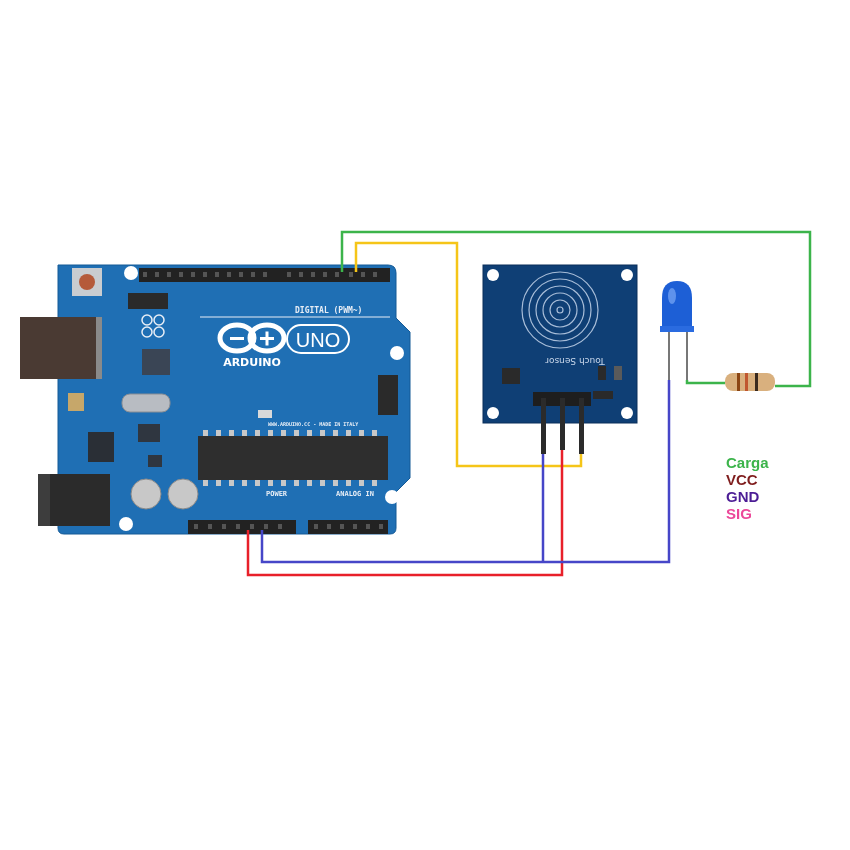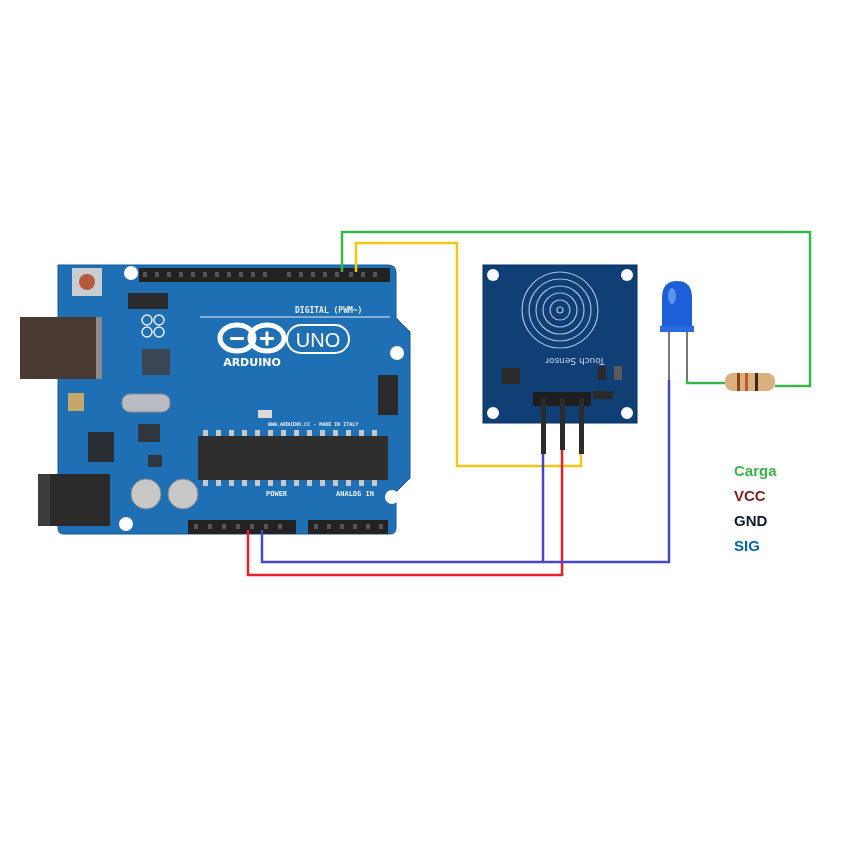--- a/index.html
+++ b/index.html
@@ -1,19 +1,19 @@
 <!DOCTYPE html>
 <html><head>
   <meta charset="utf-8">
   <style>
     html,body{margin:0;padding:0;background:#ffffff;}
     body{width:850px;height:850px;position:relative;overflow:hidden;font-family:"Liberation Sans",sans-serif;}
     svg.diagram{position:absolute;left:0;top:0;}
     .legend{position:absolute;left:726px;top:454px;font-family:"Liberation Sans",sans-serif;font-weight:bold;font-size:15px;line-height:17px;}
-    .legend div{margin:8px;padding:0;}
+    .legend div{margin:0;padding:0;}
     .pcbtext{font-family:"DejaVu Sans Mono",monospace;font-weight:bold;fill:#e8eef6;}
   </style>
 </head>
 <body>
 
 <svg class="diagram" width="850" height="850" viewBox="0 0 850 850">
 
   <g>
     <path d="M58,265 L388,265 Q396,265 396,273 L396,318 L410,332 L410,478 L396,492 L396,528 Q396,534 390,534 L64,534 Q58,534 58,528 Z" fill="#1f6fb4" stroke="#155a96" stroke-width="1"></path>
 
@@ -196,15 +196,15 @@
     <polyline points="248,530 248,575 562,575 562,450" stroke="#e8202a"></polyline>
 
     <polyline points="262,530 262,562 669,562 669,380" stroke="#4646c8"></polyline>
     <polyline points="543,454 543,562" stroke="#4646c8"></polyline>
   </g>
 </svg>
 
 <div class="legend">
   <div style="color:#3cb44b">Carga</div>
   <div style="color:#7f1d1d">VCC</div>
-  <div style="color:#0f172a">GND</div>
-  <div style="color:#0369a1">SIG</div>
+  <div style="color:#4c1d95">GND</div>
+  <div style="color:#ec4899">SIG</div>
 </div>
 
 </body></html>

